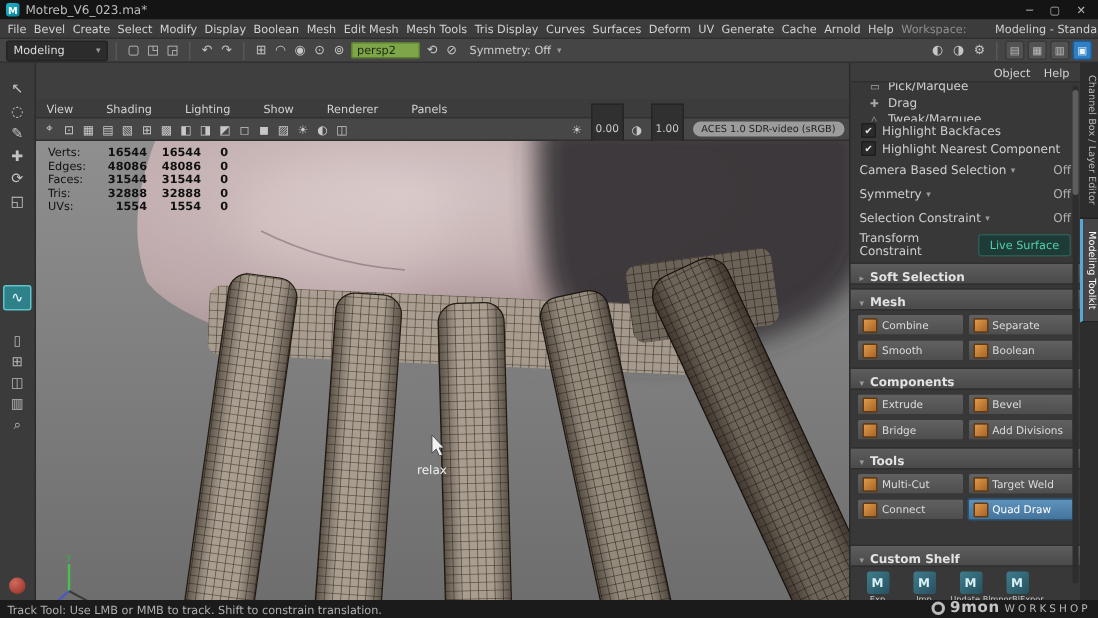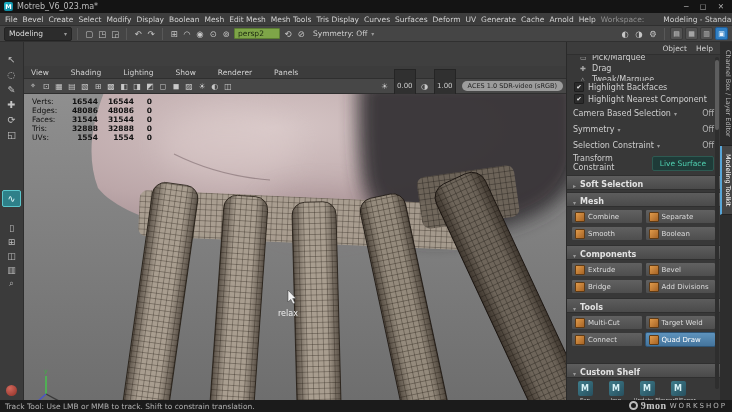--- a/index.html
+++ b/index.html
@@ -112,21 +112,21 @@
   .vtab{writing-mode:vertical-rl;font-size:6.5px;color:#b5b5b5;padding:8px 0;text-align:center;
     border-bottom:1px solid #222;white-space:nowrap;width:12px;box-sizing:border-box;}
   .vtab.active{background:#454545;color:#fff;border-left:2px solid #58a6d8;}
   
   .helpbar{position:absolute;left:0;bottom:0;width:732px;height:12px;background:#1b1b1b;
     font-size:7.5px;color:#b0b0b0;display:flex;align-items:center;padding:0 5px;box-sizing:border-box;}
   
   .watermark{position:absolute;right:5px;bottom:1px;z-index:20;display:flex;align-items:center;gap:3px;
     opacity:0.85;}
   .wm-logo{width:9px;height:9px;border:2px solid #d8d8d8;border-radius:50%;box-sizing:border-box;}
-  .wm-brand{font-size:10px;font-weight:bold;color:#e2e2e2;letter-spacing:0.5px;font-family:Liberation Serif, serif;}
+  .wm-brand{font-size:10px;font-weight:bold;color:#e2e2e2;letter-spacing:0.5px;}
   .wm-word{font-size:7px;color:#d0d0d0;letter-spacing:2px;}
 </style>
 </head>
 <body>
 
 <div class="titlebar">
   <span class="maya-logo">M</span>
   <span class="wtitle">Motreb_V6_023.ma*</span>
   <span class="wctrls">
     <span>─</span>

